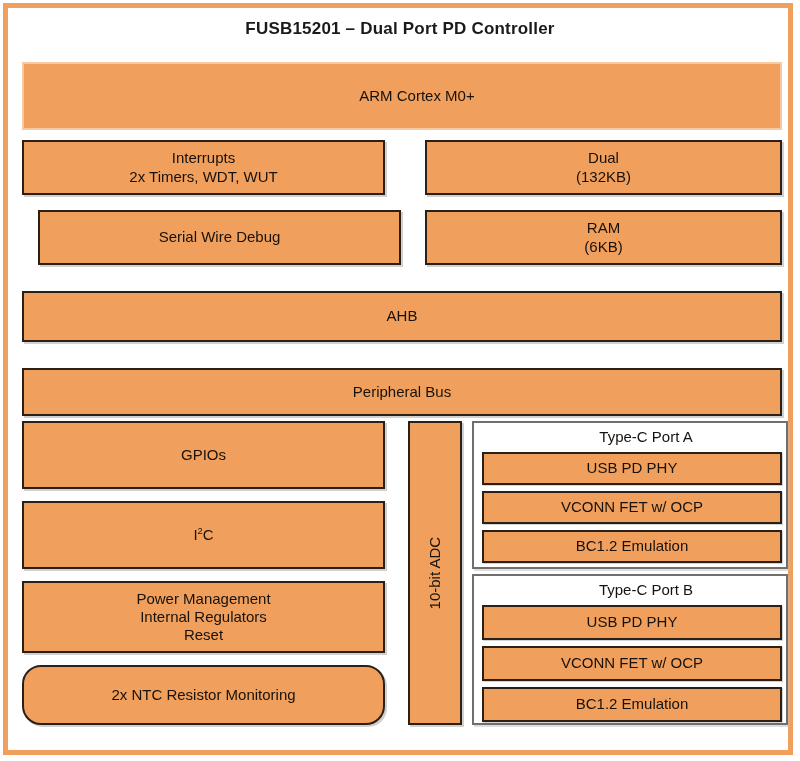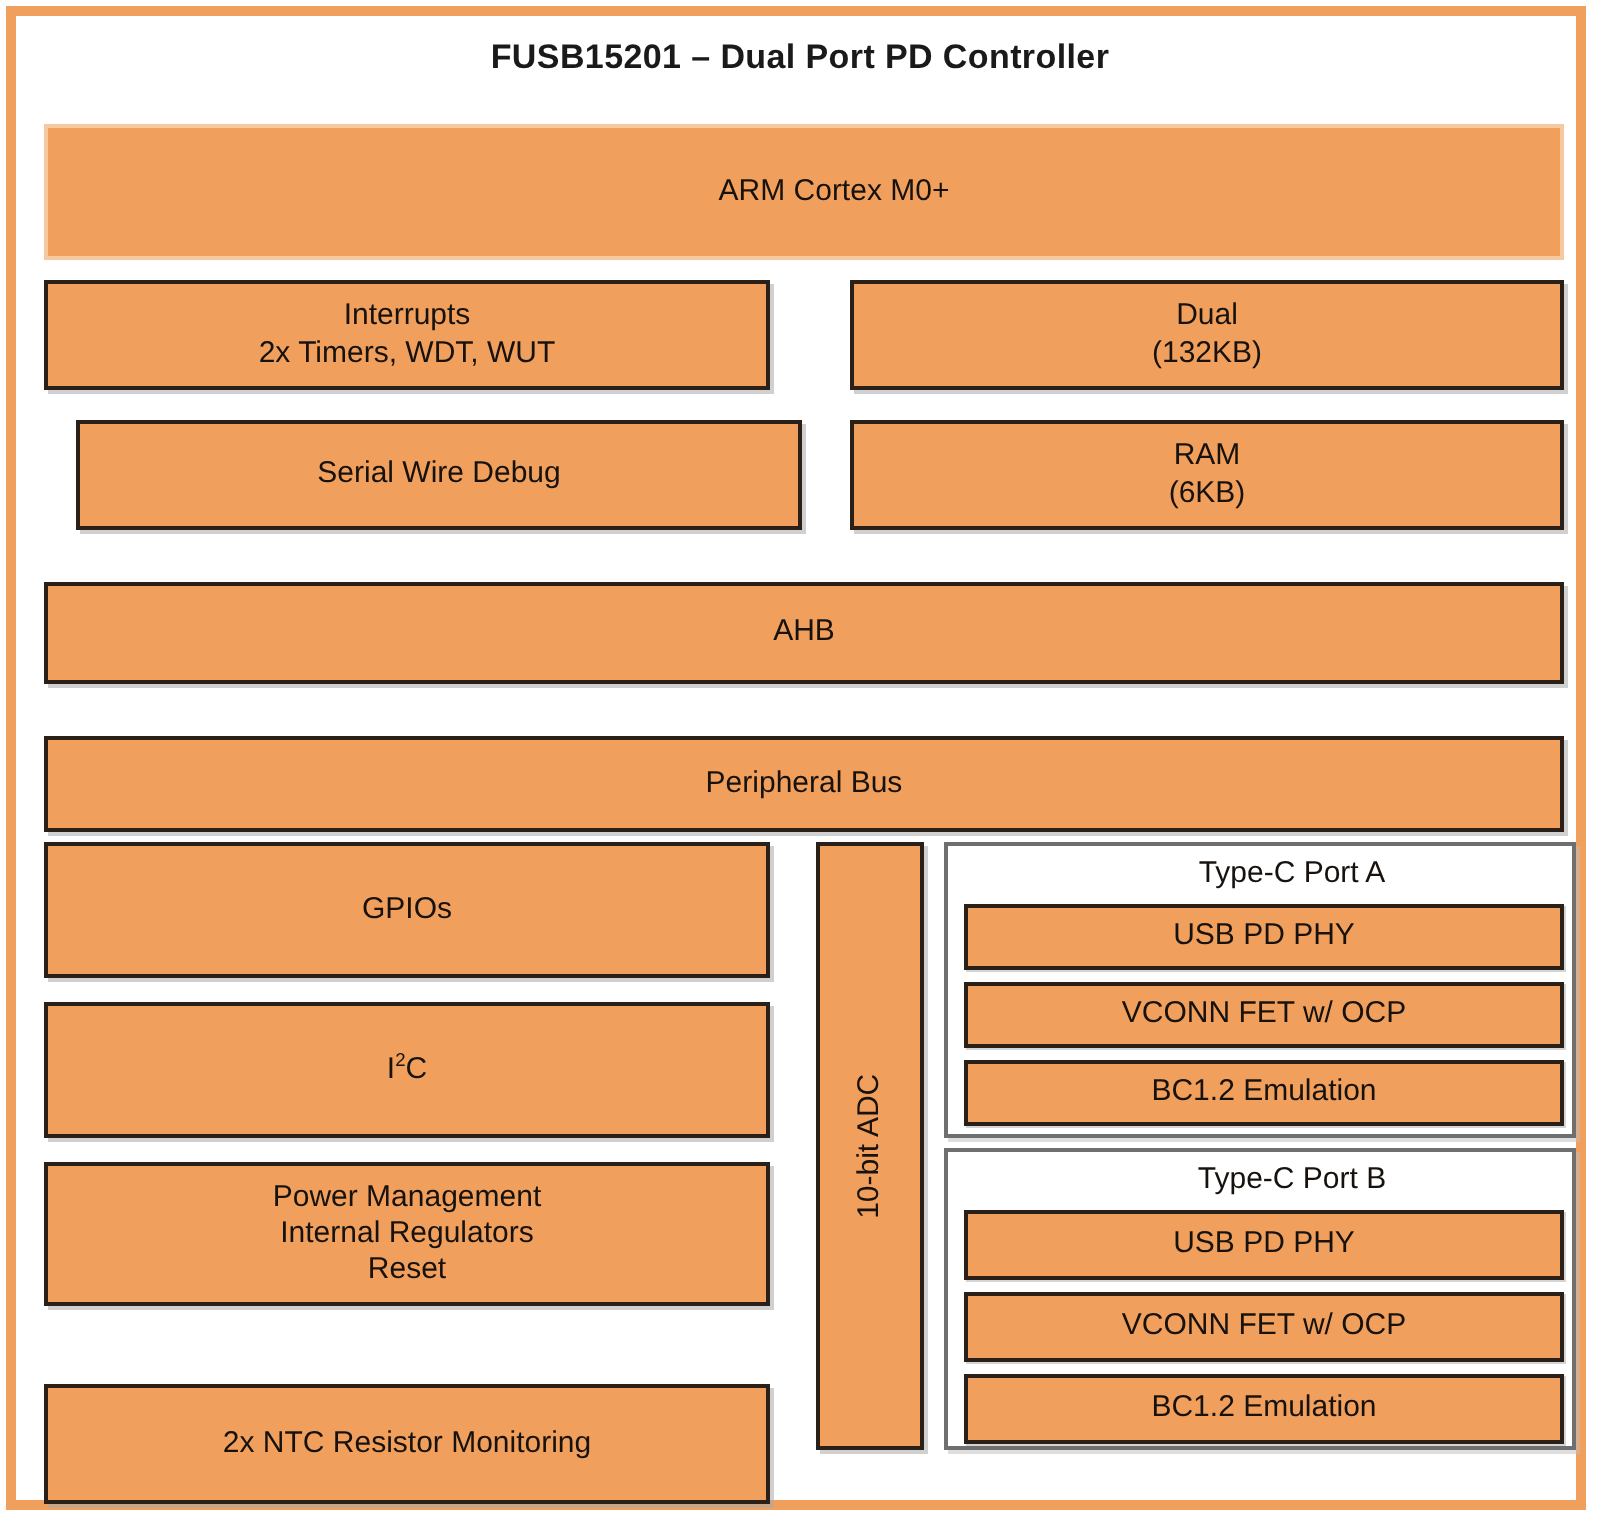--- a/index.html
+++ b/index.html
@@ -179,21 +179,21 @@
   </div>
 
   <div class="block" style="left:22px; top:581px; width:363px; height:72px;">
     <div class="lines">
       <div>Power Management</div>
       <div>Internal Regulators</div>
       <div>Reset</div>
     </div>
   </div>
 
-  <div class="block" style="left:22px; top:692px; width:363px; height:60px;">
+  <div class="block" style="left:22px; top:665px; width:363px; height:60px;border-radius:19px;">
     <div class="lines">
       <div>2x NTC Resistor Monitoring</div>
     </div>
   </div>
 
   <div class="block vertical" style="left:408px; top:421px; width:54px; height:304px;">
     <div class="vtext">10-bit ADC</div>
   </div>
 
   <div class="port-group" style="left:472px; top:421px; width:316px; height:148px;">

